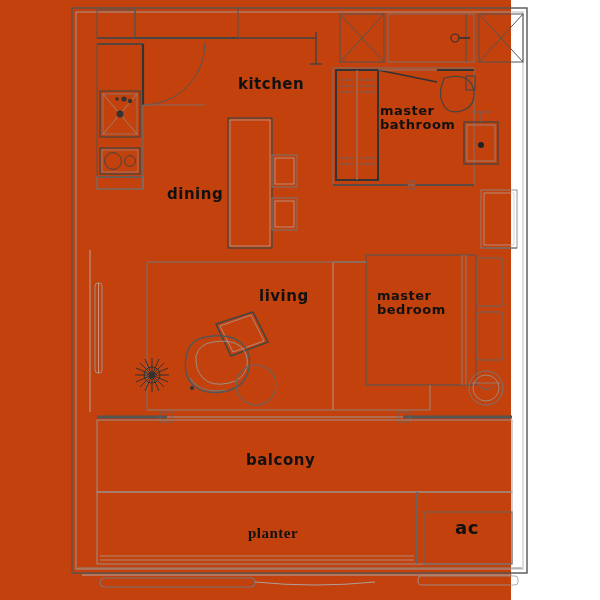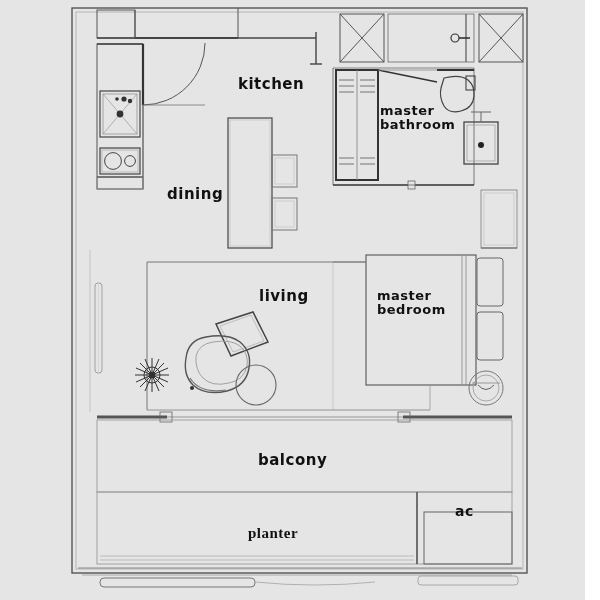--- a/index.html
+++ b/index.html
@@ -9,23 +9,23 @@
     background: #ffffff;
   }
   body {
     width: 600px;
     height: 600px;
     font-family: "DejaVu Sans", sans-serif;
     overflow: hidden;
   }
   #plan-root {
     position: relative;
-    width: 585px;
+    width: 511px;
     height: 600px;
-    background: #e5e5e5;
+    background: #c2410c;
   }
   #plan-svg {
     position: absolute;
     left: 0;
     top: 0;
     width: 600px;
     height: 600px;
   }
   .room-label {
     position: absolute;
@@ -36,23 +36,23 @@
     line-height: 1.08;
     text-align: center;
     white-space: pre;
     pointer-events: none;
   }
   #label-kitchen        { left: 238px; top: 76px;  font-size: 15px; }
   #label-dining         { left: 167px; top: 186px; font-size: 15px; text-align: center; }
   #label-master-bath    { left: 380px; top: 104px; font-size: 13px; text-align: left; }
   #label-living         { left: 259px; top: 288px; font-size: 15px; text-align: right; }
   #label-master-bedroom { left: 377px; top: 289px; font-size: 13px; text-align: left; }
-  #label-balcony        { left: 246px; top: 452px; font-size: 15px; margin-left: 12px; }
+  #label-balcony        { left: 246px; top: 452px; font-size: 15px; }
   #label-planter        { left: 248px; top: 525px; font-size: 15px; font-family: Liberation Serif, serif; }
-  #label-ac             { left: 455px; top: 504px; font-size: 14px; }
+  #label-ac             { left: 455px; top: 518px; font-size: 18px; }
 </style>
 </head>
 <body>
 
 <div id="plan-root">
 
   <svg id="plan-svg" viewBox="0 0 600 600">
 
     <g fill="none" stroke="#555555" stroke-width="1.4">
       <rect x="72" y="8" width="455" height="565"></rect>

